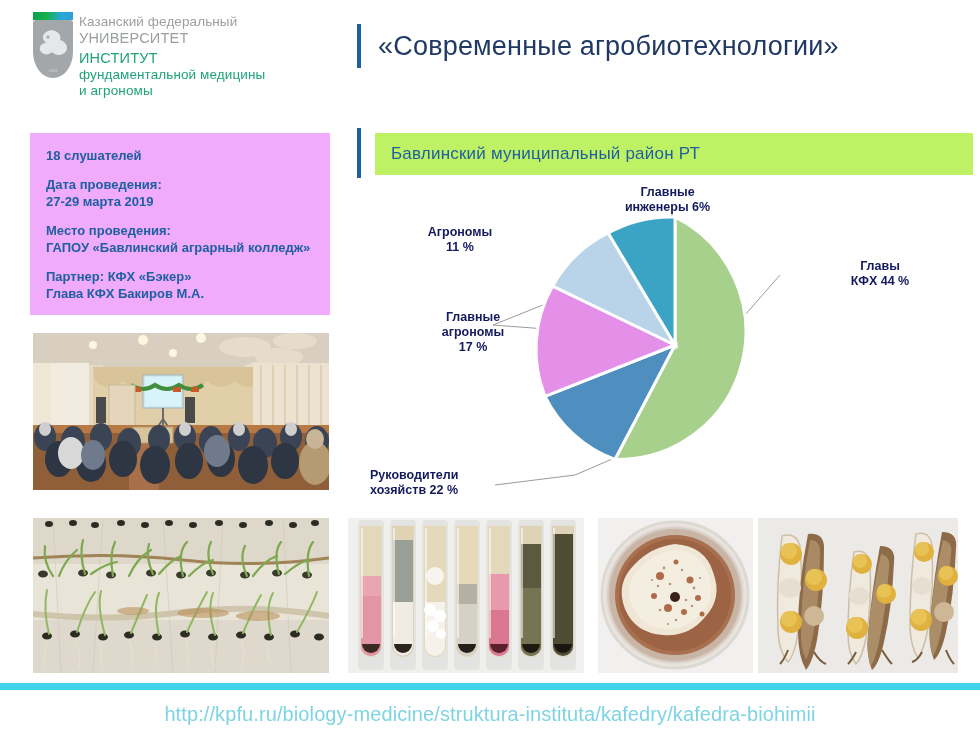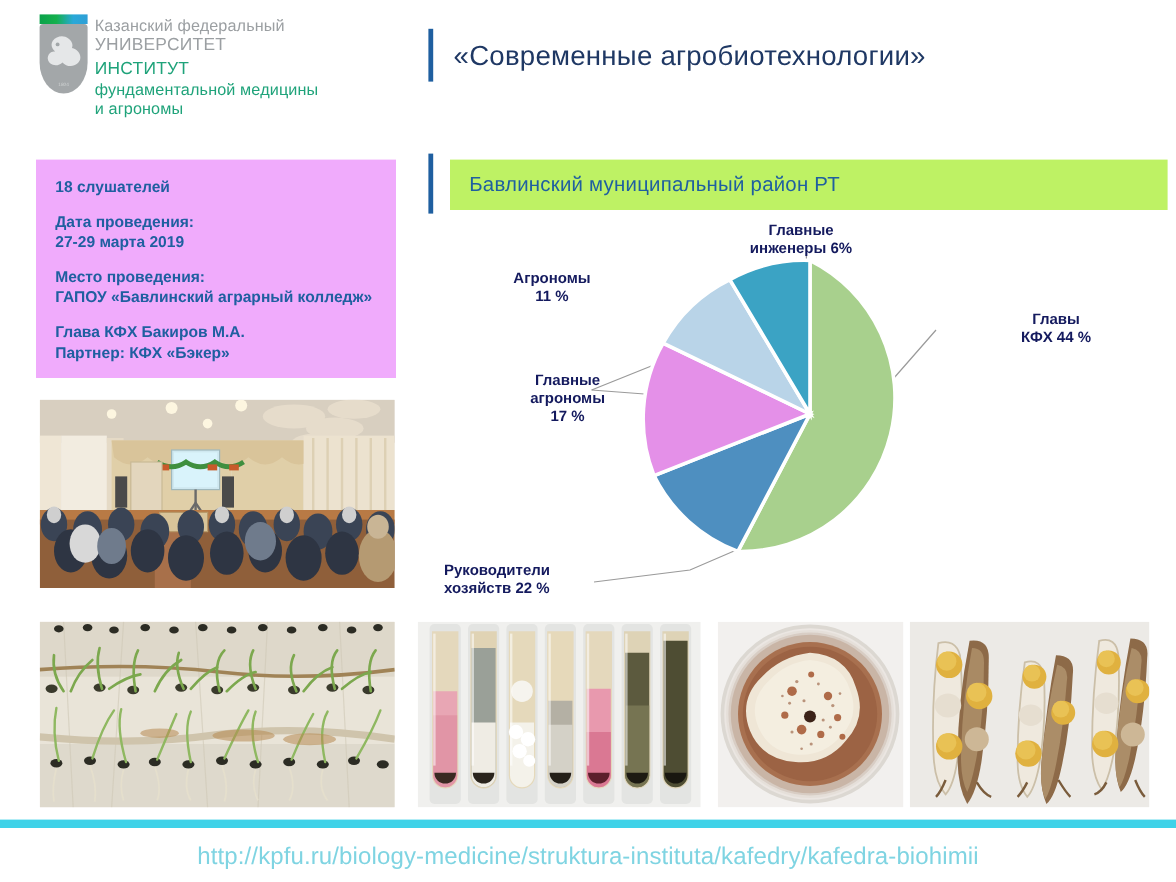--- a/index.html
+++ b/index.html
@@ -21,21 +21,21 @@
   .shield-body svg{display:block;}
   .logo-text{padding-top:2px;line-height:1.18;}
   .lt1{font-size:13.5px;color:#9b9fa2;letter-spacing:.1px;}
   .lt2{font-size:14.5px;color:#9b9fa2;letter-spacing:.2px;}
   .lt3{font-size:14.5px;color:#1fa37a;letter-spacing:.2px;margin-top:3px;}
   .lt4{font-size:13.5px;color:#1fa37a;letter-spacing:.1px;}
 
   
   .title-wrap{position:absolute;left:357px;top:24px;height:44px;display:flex;align-items:center;}
   .title-bar{width:4px;height:44px;background:#1f5fa0;flex:0 0 4px;}
-  .title-text{margin-left:17px;font-size:23px;color:#1f3864;letter-spacing:.2px;white-space:nowrap;}
+  .title-text{margin-left:17px;font-size:27px;color:#1f3864;letter-spacing:.2px;white-space:nowrap;}
 
   
   .info-box{position:absolute;left:30px;top:133px;width:300px;height:182px;background:#f0abfc;}
   .info-inner{padding:14px 16px 0 16px;color:#1f5fa0;font-size:13px;line-height:1.35;}
   .info-inner .p{margin-bottom:11px;}
   .info-inner .p:last-child{margin-bottom:0;}
   .info-inner .b{font-weight:bold;}
 
   
   .panel-bar{position:absolute;left:357px;top:128px;width:4px;height:50px;background:#1f5fa0;}
@@ -97,22 +97,22 @@
       <div class="p b">18 слушателей</div>
       <div class="p">
         <div class="b">Дата проведения:</div>
         <div class="b">27-29 марта 2019</div>
       </div>
       <div class="p">
         <div class="b">Место проведения:</div>
         <div class="b">ГАПОУ «Бавлинский аграрный колледж»</div>
       </div>
       <div class="p">
+        <div class="b">Партнер: КФХ «Бэкер»</div>
         <div class="b">Глава КФХ Бакиров М.А.</div>
-        <div class="b">Партнер: КФХ «Бэкер»</div>
       </div>
     </div>
   </div>
 
   <div class="panel-bar"></div>
   <div class="panel-head">
     <div class="panel-head-text">Бавлинский муниципальный район РТ</div>
   </div>
 
   <div class="chart-area">

